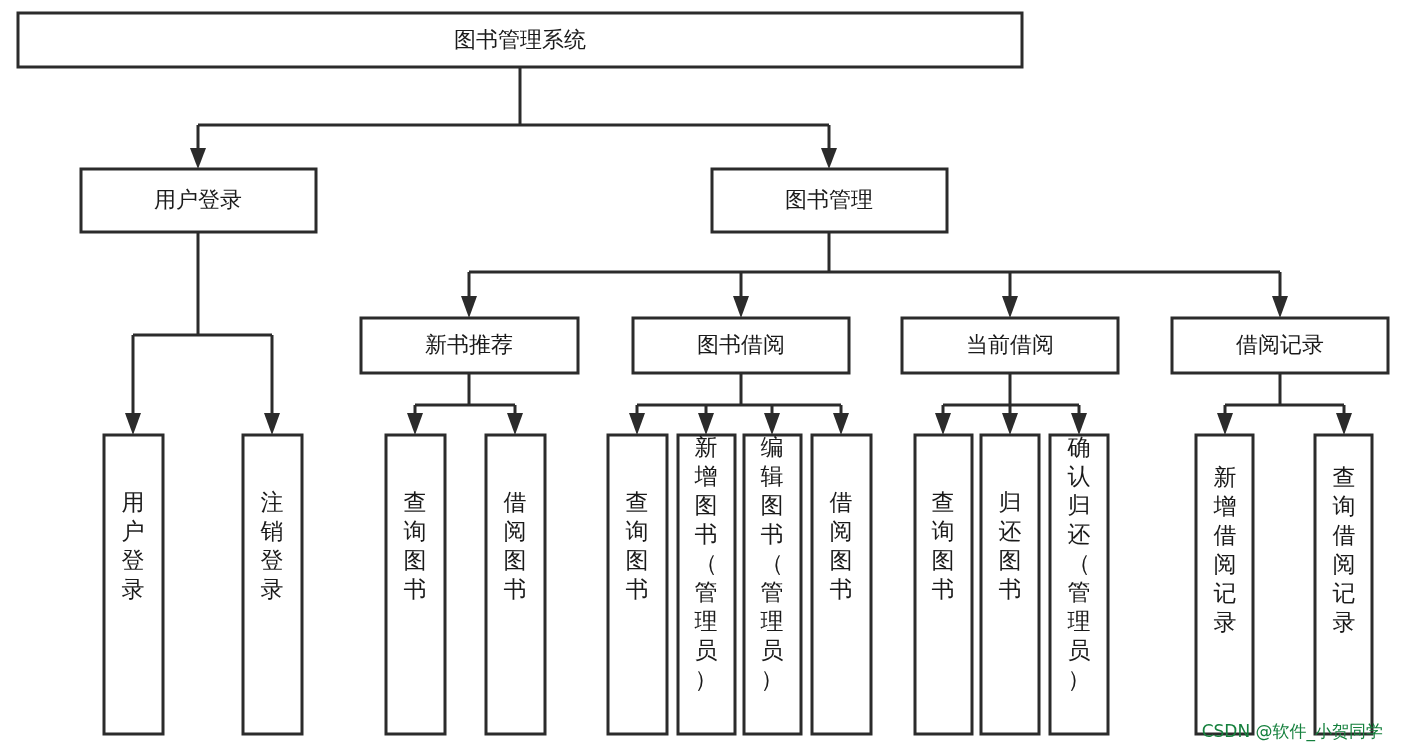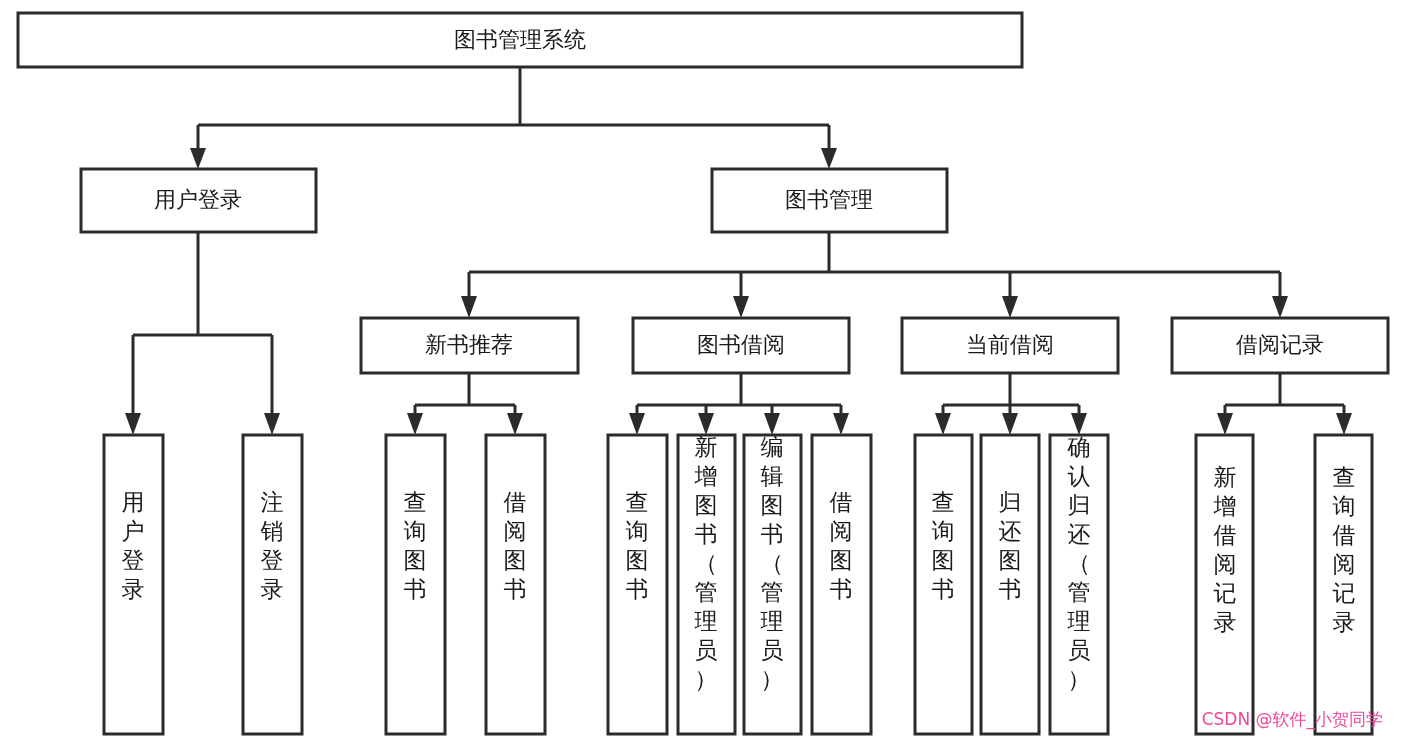--- a/index.html
+++ b/index.html
@@ -50,24 +50,24 @@
   }
   .node-label-v {
     font-family: "DejaVu Sans", "Liberation Sans", sans-serif;
     font-size: 23px;
     fill: #1a1a1a;
     text-anchor: middle;
   }
   .watermark {
     position: absolute;
     right: 8px;
-    bottom: 16px;
+    bottom: 4px;
     font-family: "DejaVu Sans", "Liberation Sans", sans-serif;
     font-size: 17px;
-    color: #ec4899;
+    color: #15803d;
     white-space: nowrap;
     pointer-events: none;
   }
 </style>
 </head>
 <body>
 
 <div id="diagram-root">
 
   <svg id="tree-svg" viewBox="0 0 1405 747">

